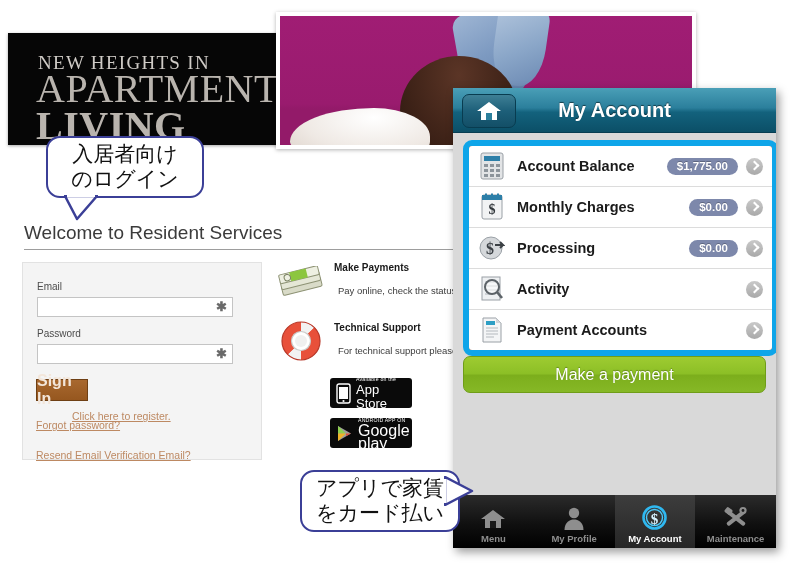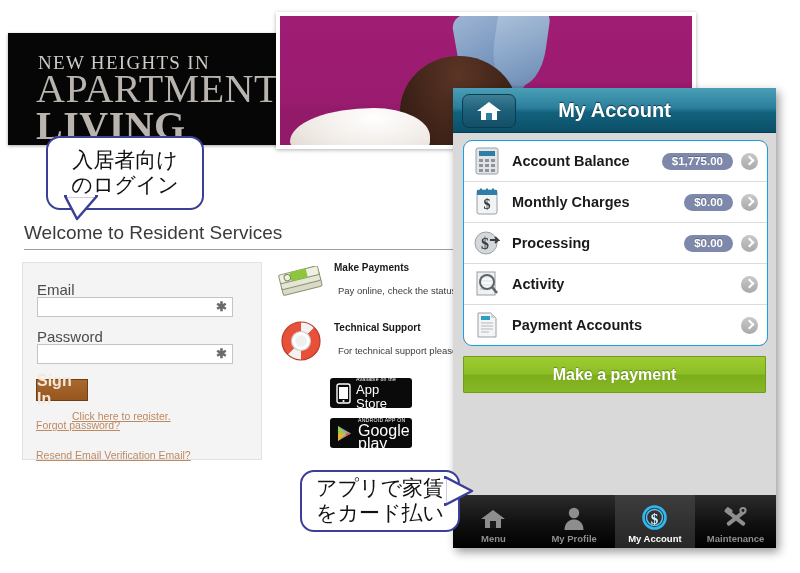--- a/index.html
+++ b/index.html
@@ -83,21 +83,21 @@
   }
   .welcome-rule {
     position:absolute; left:24px; top:249px; width:752px; height:1px; background:#9d9d9d;
   }
 
   
   .login-card {
     position:absolute; left:22px; top:262px; width:238px; height:196px;
     background:#f4f4f4; border:1px solid #e2e2e2;
   }
-  .fld-label { position:absolute; font-size:15px; color:#4c4c4c; }
+  .fld-label { position:absolute; font-size:10px; color:#4c4c4c; }
   .fld-box {
     position:absolute; width:196px; height:20px; background:#fff;
     border:1px solid #c4c4c4; box-sizing:border-box;
   }
   .fld-star {
     position:absolute; font-size:13px; color:#6a6a6a; font-weight:bold;
   }
   .signin-btn {
     position:absolute; left:36px; top:379px; width:52px; height:22px;
     background: linear-gradient(180deg,#a8682f 0%, #96571f 100%);
@@ -145,21 +145,21 @@
   .home-btn {
     position:absolute; left:9px; top:6px; width:52px; height:32px;
     border-radius:7px;
     background: linear-gradient(180deg,#3e7f95 0%, #1d5f79 50%, #134f67 100%);
     border:1px solid #083c50;
     display:flex; align-items:center; justify-content:center;
   }
 
   .list {
     position:absolute; left:10px; top:52px; width:303px;
-    background:#c2410c; border:1px solid #0ea5e9; border-radius:9px; overflow:hidden;
+    background:#c2410c; border:6px solid #0ea5e9; border-radius:9px; overflow:hidden;
   }
   .row {
     position:relative; height:40px; border-bottom:1px solid #dcdcdc;
     display:flex; align-items:center; background:#ffffff;
   }
   .row:last-child { border-bottom:none; }
   .row-icon { width:26px; height:28px; margin-left:10px; margin-right:12px; flex:0 0 auto; position:relative;}
   .row-label { font-size:14.5px; font-weight:bold; color:#1b1b1b; flex:1 1 auto; }
   .row-badge {
     background:#7d88ab; color:#ffffff; font-size:11.5px; font-weight:bold;
@@ -172,25 +172,25 @@
     margin-right:9px; flex:0 0 auto; position:relative;
   }
   .chev::after{
     content:""; position:absolute; left:5px; top:4.5px;
     width:5px; height:5px; border-right:2px solid #fff; border-top:2px solid #fff;
     transform: rotate(45deg);
   }
 
   .pay-btn {
     position:absolute; left:10px; top:268px; width:303px; height:37px;
-    border-radius:1px;
+    border-radius:7px;
     background: linear-gradient(180deg,#9ecb31 0%, #8cbf26 48%, #7cae1c 52%, #86b826 100%);
     border:1px solid #6f9d18;
     display:flex; align-items:center; justify-content:center;
-    color:#ffffff; font-size:16px; font-weight:bold;
+    color:#ffffff; font-size:16px; font-weight:normal;
     text-shadow: 0 -1px 1px rgba(0,0,0,.30);
     box-sizing:border-box;
   }
 
   .tabbar {
     position:absolute; left:0; bottom:0; width:100%; height:53px;
     background: linear-gradient(180deg,#2b2b2b 0%, #101010 55%, #000 100%);
     display:flex;
   }
   .tab { flex:1 1 0; position:relative; display:flex; flex-direction:column;
@@ -203,21 +203,21 @@
   
   .callout {
     position:absolute; background:#ffffff; border:2.5px solid #3b3f97;
     border-radius:14px; box-sizing:border-box;
     display:flex; flex-direction:column; align-items:center; justify-content:center;
   }
   .callout-text {
     font-family:"DejaVu Sans", sans-serif; font-size:21px; color:#111;
     line-height:25px; text-align:center; white-space:nowrap;
   }
-  .callout-1 { left:46px; top:136px; width:158px; height:74px; }
+  .callout-1 { left:46px; top:136px; width:158px; height:62px; }
   .callout-2 { left:300px; top:470px; width:160px; height:62px; }
   .tail { position:absolute; width:34px; height:26px; }
 </style>
 </head>
 <body>
 
 <div id="root">
 
   <div class="site">
 

